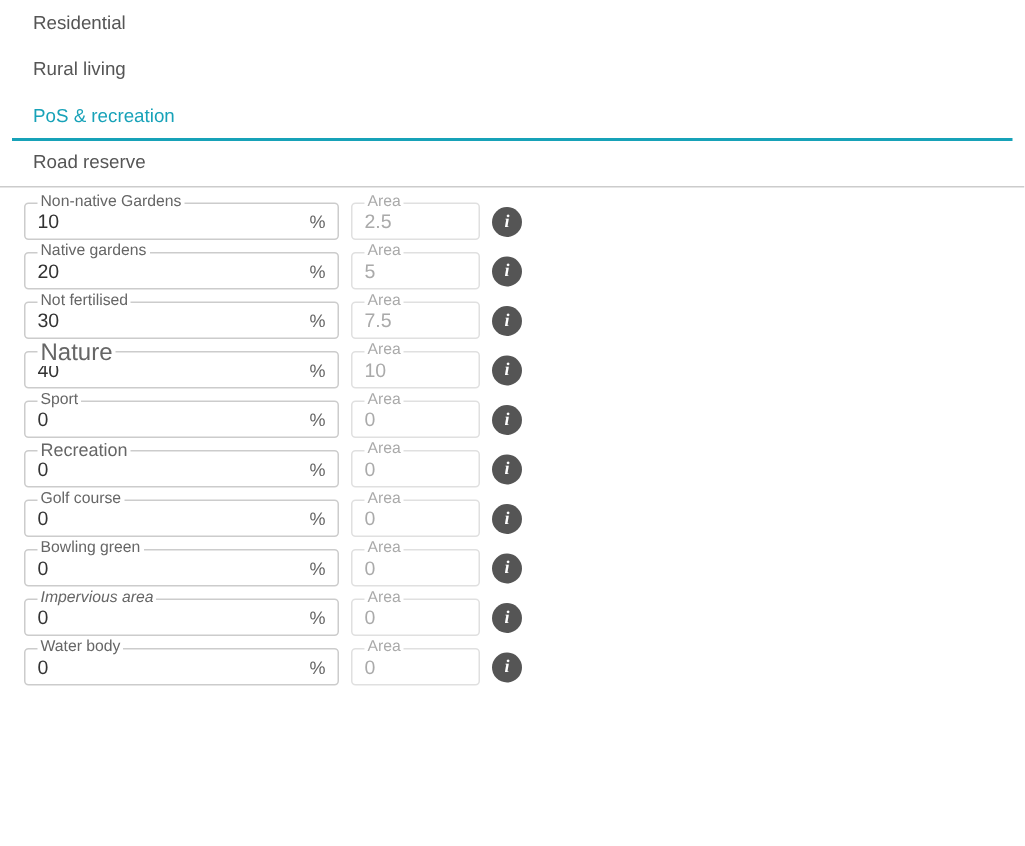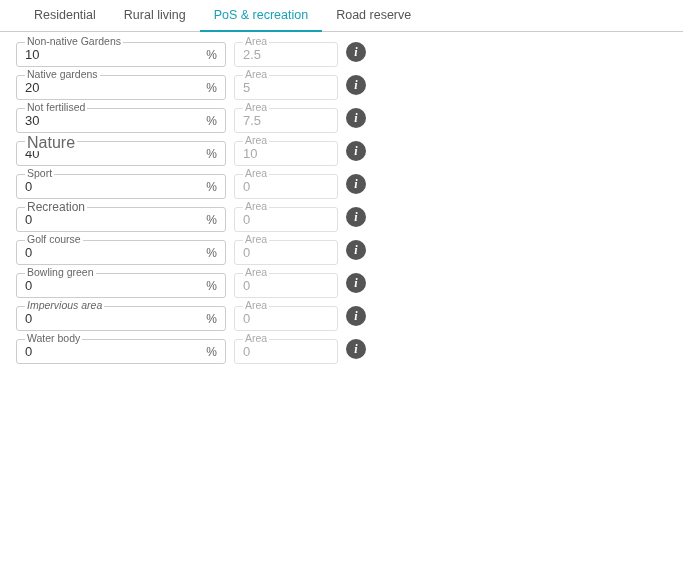--- a/index.html
+++ b/index.html
@@ -9,21 +9,22 @@
       background: #fff;
       color: #333;
       width: 683px;
       min-height: 564px;
     }
 
     
     .tabs {
       display: flex;
       border-bottom: 1px solid #ccc;
-      padding: 0 20px;
+      padding: 0 8px;
+      flex-direction: column;
     }
     .tab {
       padding: 8px 14px;
       cursor: pointer;
       font-size: 12.5px;
       color: #555;
       border-bottom: 2px solid transparent;
       margin-bottom: -1px;
       white-space: nowrap;
     }
@@ -33,21 +34,21 @@
     }
 
     
     .content {
       padding: 10px 16px;
     }
 
     
     .row {
       display: flex;
-      align-items: flex-start;
+      align-items: center;
       margin-bottom: 8px;
       gap: 8px;
     }
 
     
     .input-group {
       position: relative;
       border: 1px solid #ccc;
       border-radius: 3px;
       padding: 4px 8px 4px 8px;
@@ -71,21 +72,21 @@
       font-size: 12px;
       color: #666;
     }
 
     
     .area-group {
       position: relative;
       border: 1px solid #e0e0e0;
       border-radius: 3px;
       padding: 4px 8px 4px 8px;
-      width: 104px;
+      width: 86px;
       flex-shrink: 0;
     }
     .area-group input {
       border: none;
       outline: none;
       font-size: 13px;
       color: #aaa;
       width: 90px;
       background: transparent;
     }

